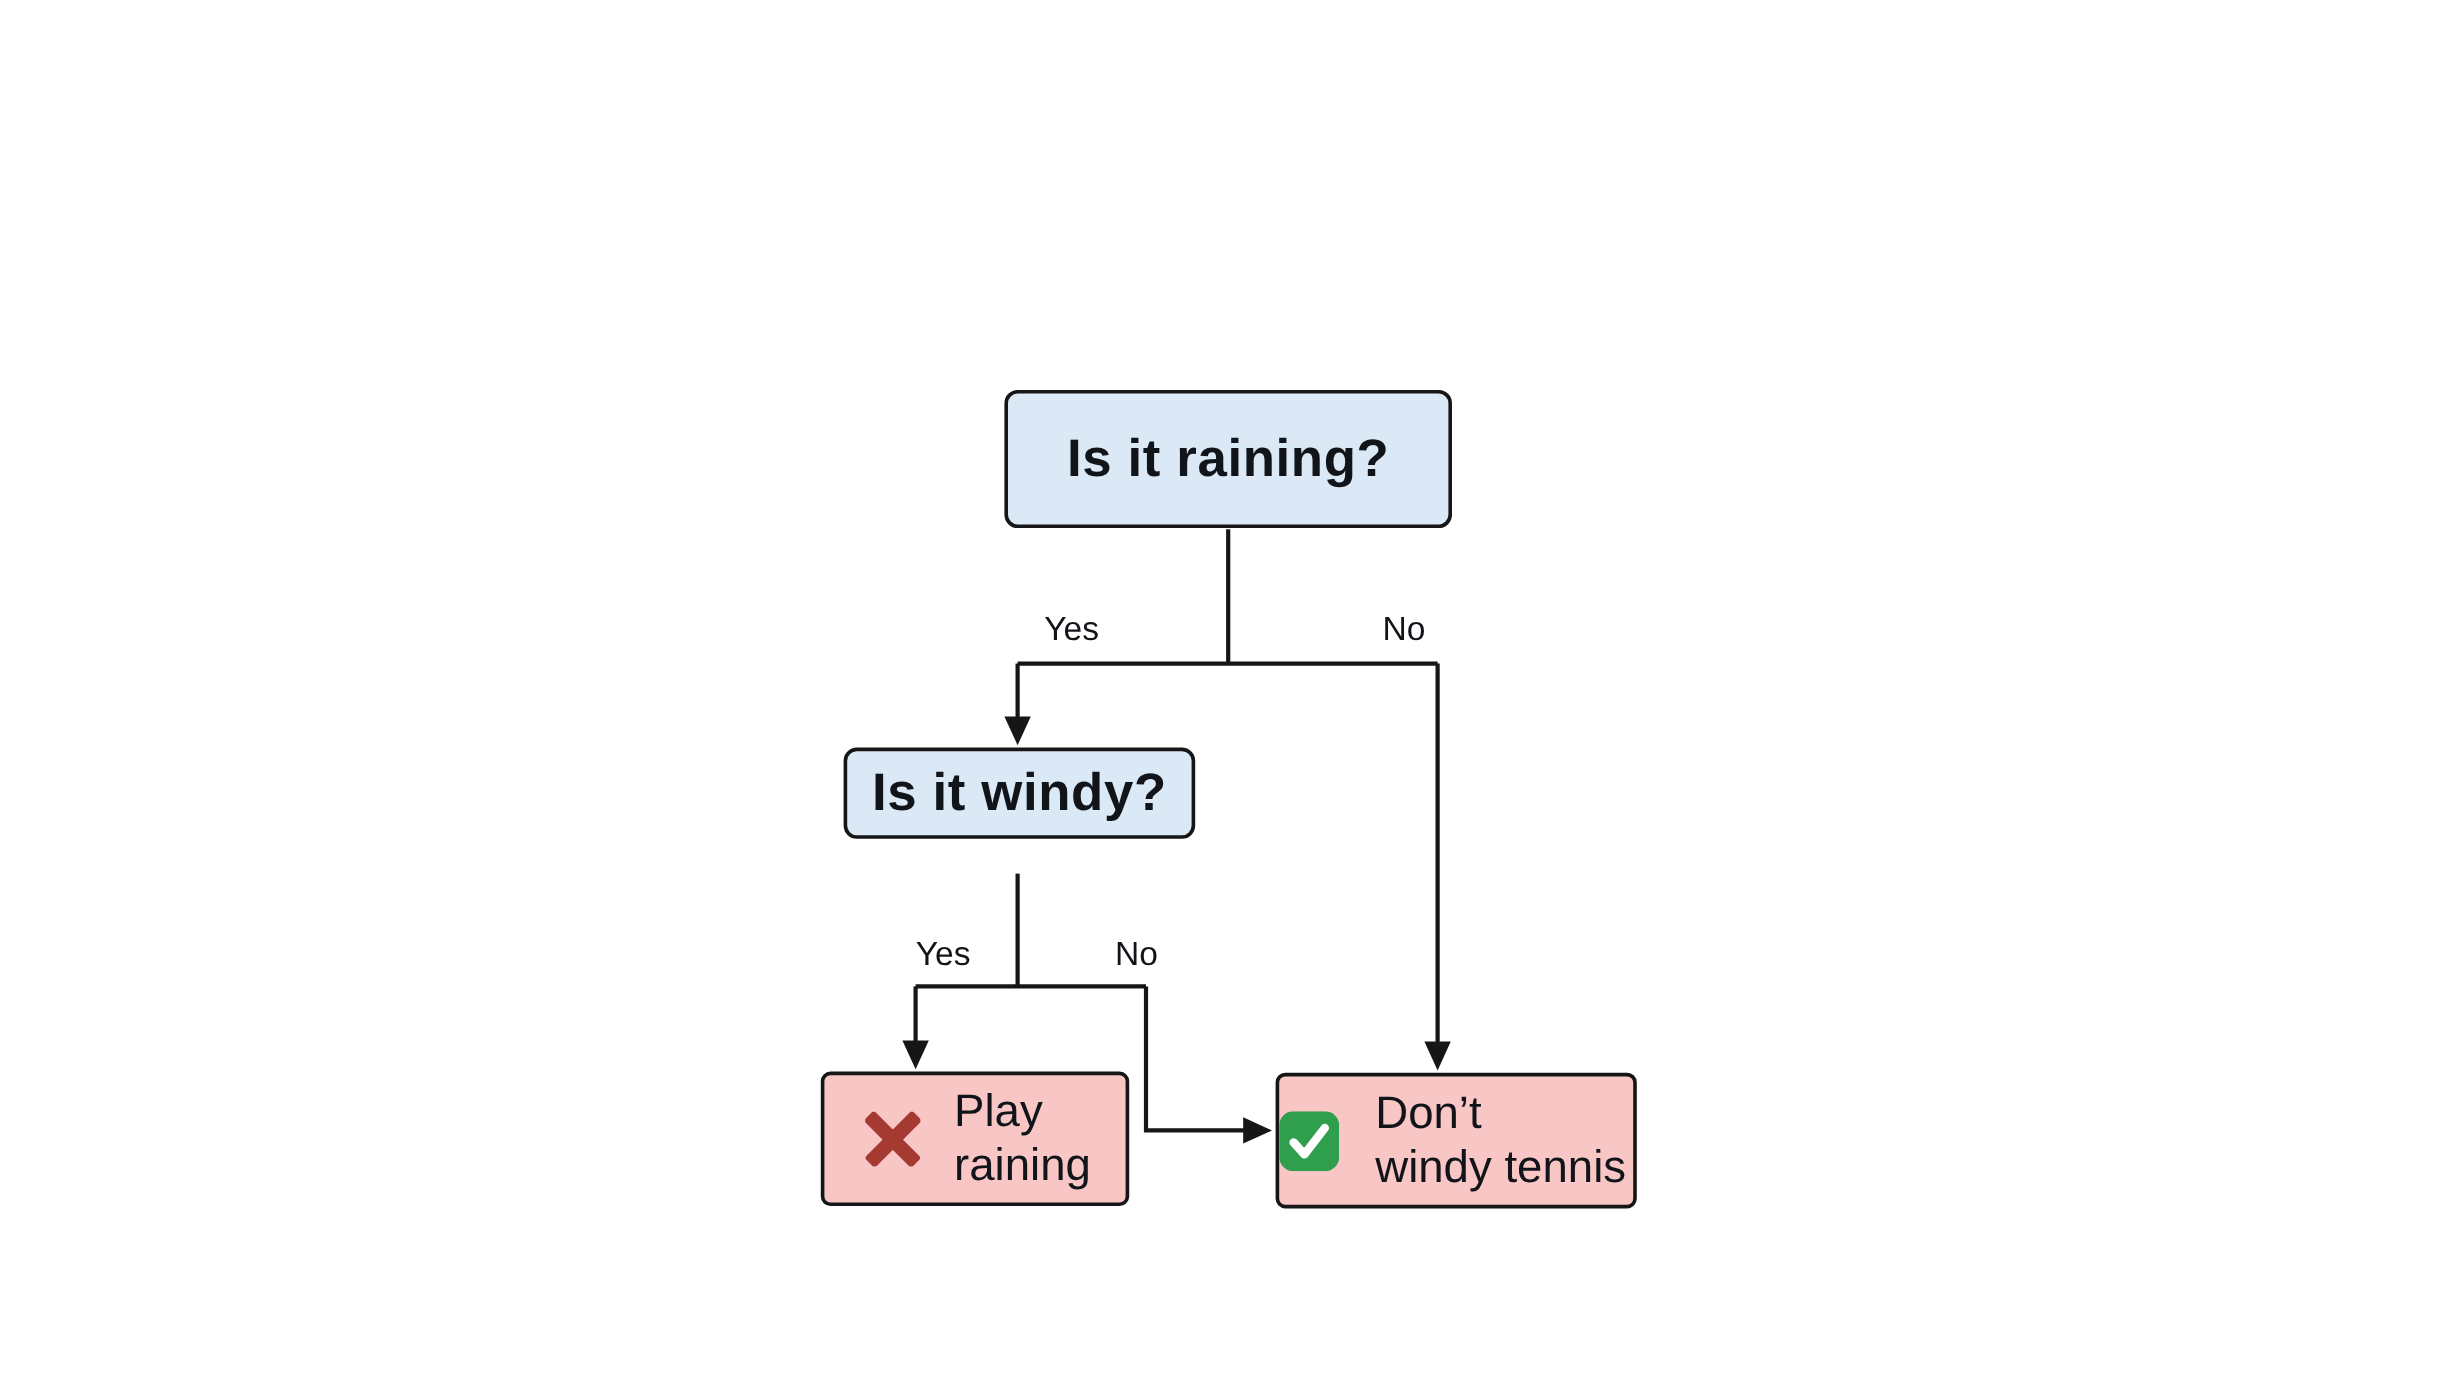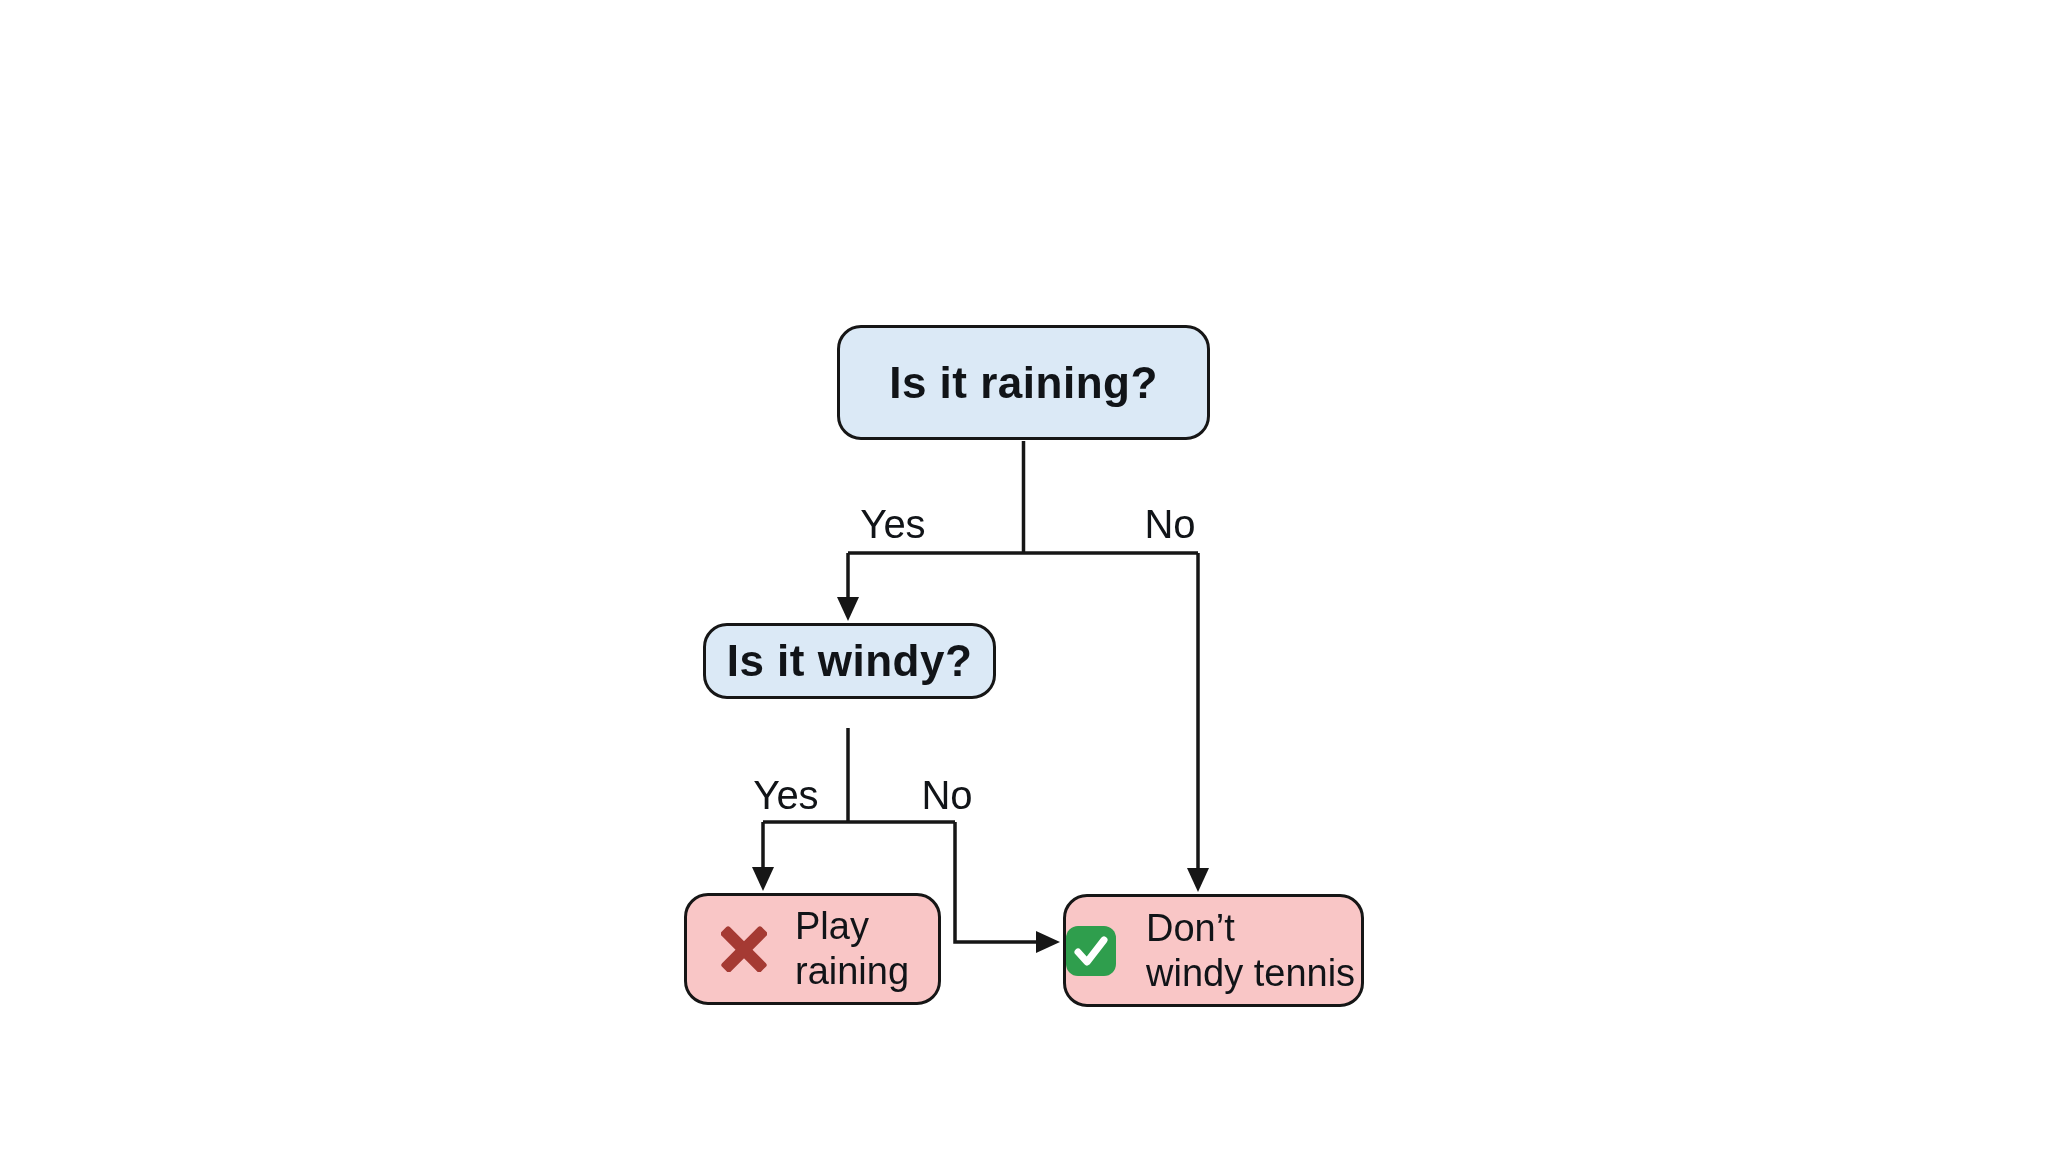--- a/index.html
+++ b/index.html
@@ -16,41 +16,41 @@
   body{font-family:"Liberation Sans", sans-serif;color:var(--text);}
   .canvas{position:relative;width:2048px;height:1152px;background:#ffffff;}
   .edges-svg{position:absolute;left:0;top:0;width:2048px;height:1152px;}
   .node{
     position:absolute;
     border:3.5px solid var(--ink);
     display:flex;align-items:center;justify-content:center;
     background:var(--q-fill);
   }
   .node.question{
-    border-radius:24px;
+    border-radius:11px;
     font-weight:bold;font-size:44px;letter-spacing:0.5px;
   }
   .node.leaf{
-    border-radius:24px;
+    border-radius:8px;
     background:var(--neg-fill);
     justify-content:flex-start;
     font-size:38px;font-weight:400;
   }
   .node.leaf .leaf-inner{display:flex;align-items:center;}
   .leaf-text{line-height:1.18;}
   .node-raining{left:837px;top:325px;width:373px;height:115px;}
   .node-windy{left:703px;top:623px;width:293px;height:76px;}
   .node-play{left:684px;top:893px;width:257px;height:112px;padding-left:34px;}
   .node-dont{left:1063px;top:894px;width:301px;height:113px;background:var(--pos-fill);}
   .leaf-icon{flex:0 0 auto;display:flex;align-items:center;justify-content:center;}
   .node-play .leaf-icon{width:46px;height:46px;margin-right:28px;}
   .node-dont .leaf-icon{width:50px;height:50px;margin-right:30px;}
   .edge-label{
     position:absolute;transform:translate(-50%,-50%);
-    font-size:40px;color:var(--text);white-space:nowrap;
+    font-size:28px;color:var(--text);white-space:nowrap;
   }
   .lbl-yes1{left:893px;top:524px;}
   .lbl-no1{left:1170px;top:524px;}
   .lbl-yes2{left:786px;top:795px;}
   .lbl-no2{left:947px;top:795px;}
 </style>
 </head>
 <body>
 
 <div class="canvas">

